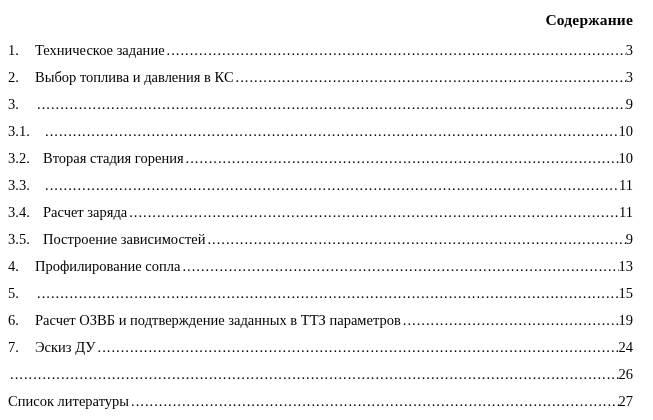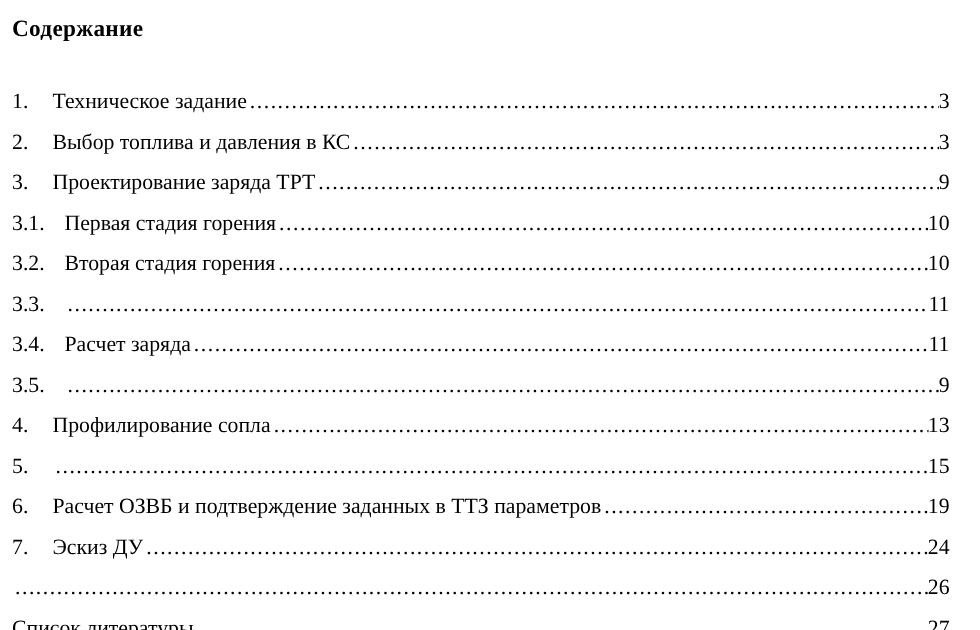--- a/index.html
+++ b/index.html
@@ -6,25 +6,25 @@
   html, body { width: 653px; height: 420px; background: #ffffff; overflow: hidden; }
   body {
     font-family: "Liberation Serif", "DejaVu Serif", serif;
     color: #000000;
   }
   .page {
     width: 653px; height: 420px;
     padding: 10px 20px 0 8px;
   }
   .toc-title {
-    text-align: left;
+    text-align: right;
     font-weight: bold;
     font-size: 15.5px;
     line-height: 20px;
-    margin-bottom: 24px;
+    margin-bottom: 6px;
     letter-spacing: 0.2px;
   }
   .toc { width: 100%; }
   .row {
     display: flex;
     align-items: flex-end;
     height: 27px;
     padding-bottom: 4px;
     font-size: 14.5px;
   }
@@ -62,28 +62,26 @@
 
     <div class="row lvl1">
       <span class="num">2.</span>
       <span class="label">Выбор топлива и давления в КС</span>
       <span class="dots"></span>
       <span class="pagenum">3</span>
     </div>
 
     <div class="row lvl1">
       <span class="num">3.</span>
-      <span class="label">Проектирование заряда ТРТ</span>
       <span class="dots"></span>
       <span class="pagenum">9</span>
     </div>
 
     <div class="row lvl2">
       <span class="num">3.1.</span>
-      <span class="label">Первая стадия горения</span>
       <span class="dots"></span>
       <span class="pagenum">10</span>
     </div>
 
     <div class="row lvl2">
       <span class="num">3.2.</span>
       <span class="label">Вторая стадия горения</span>
       <span class="dots"></span>
       <span class="pagenum">10</span>
     </div>
@@ -96,20 +94,21 @@
 
     <div class="row lvl2">
       <span class="num">3.4.</span>
       <span class="label">Расчет заряда</span>
       <span class="dots"></span>
       <span class="pagenum">11</span>
     </div>
 
     <div class="row lvl2">
       <span class="num">3.5.</span>
+      <span class="label">Построение зависимостей</span>
       <span class="dots"></span>
       <span class="pagenum">9</span>
     </div>
 
     <div class="row lvl1">
       <span class="num">4.</span>
       <span class="label">Профилирование сопла</span>
       <span class="dots"></span>
       <span class="pagenum">13</span>
     </div>

